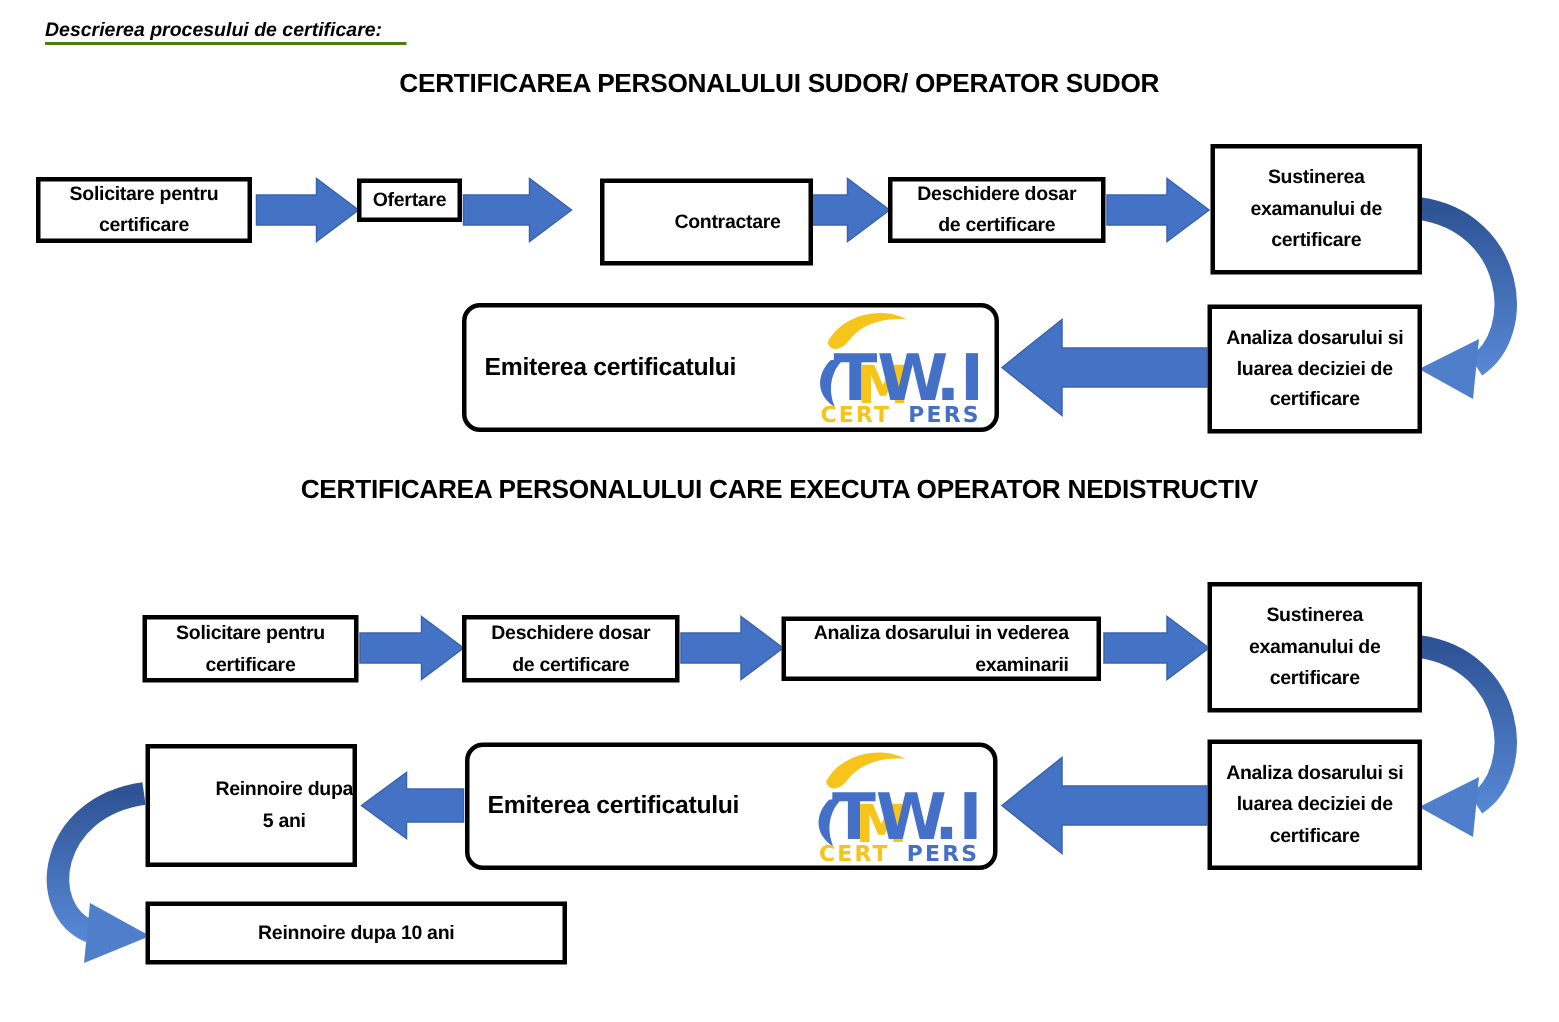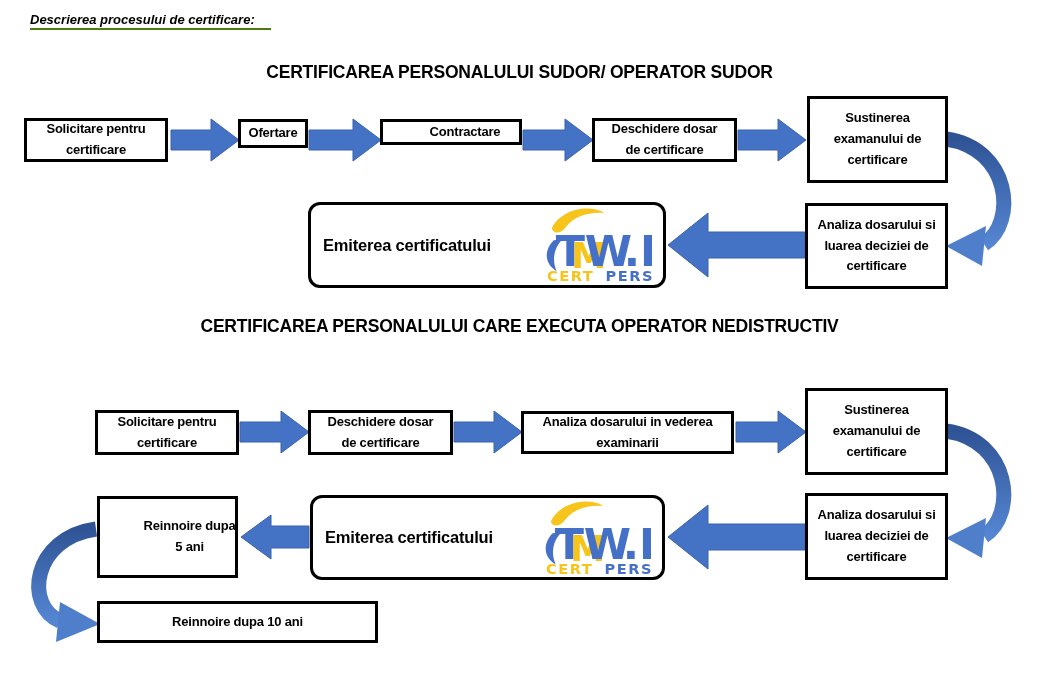--- a/index.html
+++ b/index.html
@@ -9,39 +9,39 @@
   }
   .heading{
     position:absolute;left:30px;top:12px;z-index:3;
     font-size:13px;font-weight:bold;font-style:italic;
     border-bottom:2px solid #4d7c0f;padding:0 16px 1px 0;
   }
   .title{
     position:absolute;left:0;width:100%;text-align:center;z-index:3;
     font-size:17.5px;font-weight:bold;letter-spacing:-0.2px;
   }
-  .t1{top:62px;}
+  .t1{top:45px;}
   .t2{top:316px;}
   .arrows{position:absolute;left:0;top:0;z-index:1;}
   .box{
     position:absolute;z-index:2;box-sizing:border-box;background:#fff;
     border:3px solid #000;display:flex;align-items:center;justify-content:center;
     text-align:center;font-weight:bold;font-size:13px;line-height:1.6;
     letter-spacing:-0.2px;white-space:pre;
   }
   .f1-s1{left:24px;top:118px;width:144px;height:44px;}
   .f1-s2{left:238px;top:119px;width:70px;height:29px;}
-  .f1-s3{left:380px;top:119px;width:142px;height:26px;padding-left:28px;}
+  .f1-s3{left:400px;top:119px;width:142px;height:58px;padding-left:28px;}
   .f1-s4{left:592px;top:118px;width:145px;height:44px;}
   .f1-s5{left:807px;top:96px;width:141px;height:87px;}
   .f1-emit{left:308px;top:202px;width:358px;height:86px;}
   .f1-an{left:805px;top:203px;width:143px;height:86px;}
   .f2-s1{left:95px;top:410px;width:144px;height:45px;}
   .f2-s2{left:308px;top:410px;width:145px;height:45px;}
-  .f2-s3{left:521px;top:411px;width:213px;height:43px;}
+  .f2-s3{left:521px;top:411px;width:213px;height:43px;text-align:right;}
   .f2-s4{left:805px;top:388px;width:143px;height:87px;}
   .f2-r5{left:97px;top:496px;width:141px;height:82px;padding-left:44px;}
   .f2-emit{left:310px;top:495px;width:355px;height:85px;}
   .f2-an{left:805px;top:493px;width:143px;height:87px;}
   .f2-r10{left:97px;top:601px;width:281px;height:42px;}
   .emit{justify-content:space-between;padding:0 6px 0 12px;text-align:right;border-radius:12px;}
   .emit-label{font-size:16.5px;font-weight:bold;letter-spacing:-0.2px;}
   .logo{width:115px;height:76px;flex:0 0 auto;}
   .lg-big{font-family:"DejaVu Sans",sans-serif;font-weight:bold;font-size:44px;fill:#4570C8;}
   .lg-m{font-family:"DejaVu Sans",sans-serif;font-weight:bold;font-size:36px;fill:#F6C41A;}

